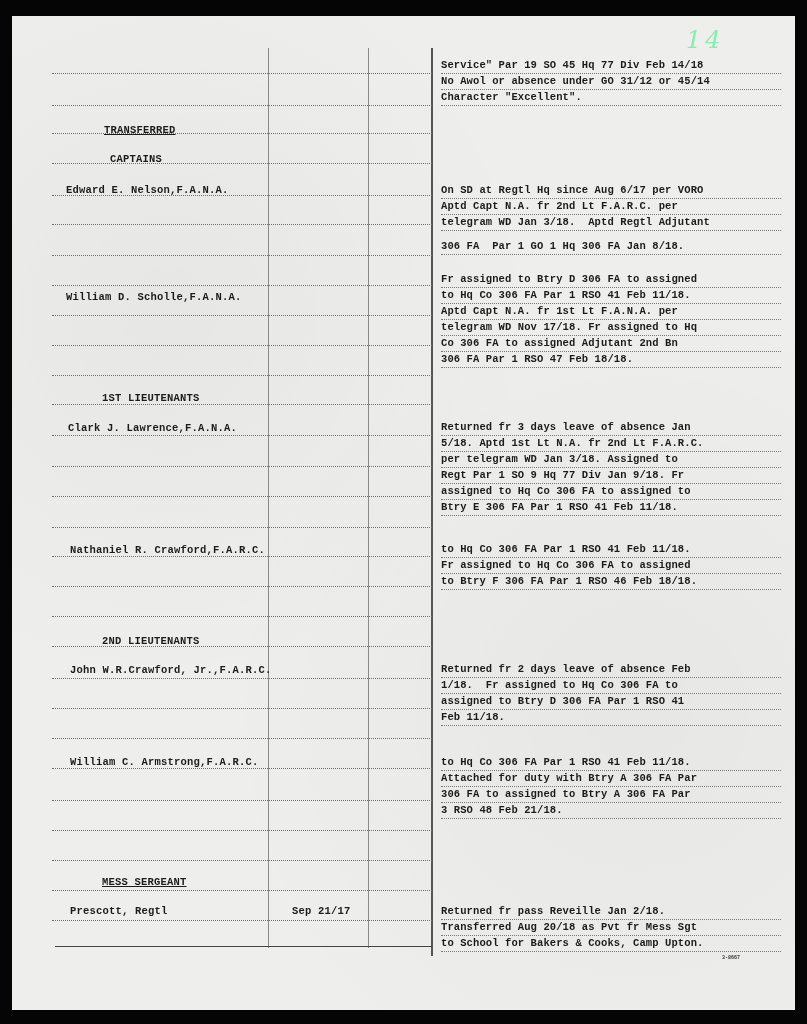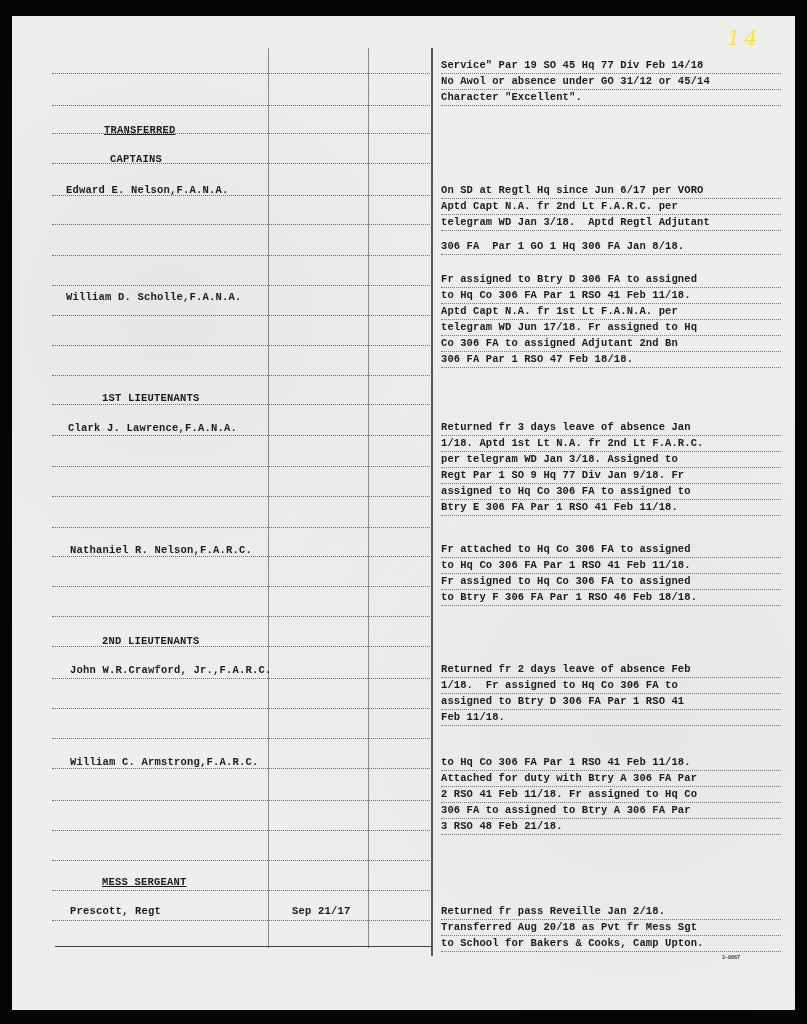--- a/index.html
+++ b/index.html
@@ -26,21 +26,21 @@
       white-space: pre; letter-spacing: 0.2px; line-height: 15px;
     }
     .remarks { position: absolute; left: 441px; width: 340px; }
     .remarks .line {
       font-size: 10.5px; font-weight: bold; color: #1c1c1c; white-space: pre;
       line-height: 15px; height: 15px; letter-spacing: 0.1px;
     }
     .heading { text-decoration: underline; }
     .pagenum {
       position: absolute; left: 686px; top: 26px; font-family: "DejaVu Serif", serif;
-      font-size: 21px; color: #fde047; font-style: italic; letter-spacing: 4px; margin-left: 41px;
+      font-size: 24px; color: #86efac; font-style: italic; letter-spacing: 4px;
     }
     .formno { position: absolute; left: 722px; top: 955px; font-size: 5px; color: #333; font-weight: bold; }
   </style>
 </head>
 <body>
 
 <div class="paper"></div>
 
 <div class="vline" style="left:268px; top:48px; height:900px;"></div>
 <div class="vline" style="left:368px; top:48px; height:900px;"></div>
@@ -88,72 +88,70 @@
 </div>
 
 <div class="txt heading" style="left:104px; top:123px;">TRANSFERRED</div>
 <div class="txt" style="left:110px; top:152px;">CAPTAINS</div>
 <div class="txt" style="left:102px; top:391px;">1ST LIEUTENANTS</div>
 <div class="txt" style="left:102px; top:634px;">2ND LIEUTENANTS</div>
 <div class="txt heading" style="left:102px; top:875px;">MESS SERGEANT</div>
 
 <div class="txt" style="left:66px; top:183px;">Edward E. Nelson,F.A.N.A.</div>
 <div class="remarks" style="top:183px;">
-  <div class="line" style="border-bottom: 1px dotted rgb(119, 119, 119);">On SD at Regtl Hq since Jun 6/17 per VORO</div>
+  <div class="line" style="border-bottom: 1px dotted rgb(119, 119, 119);">On SD at Regtl Hq since Aug 6/17 per VORO</div>
   <div class="line" style="border-bottom: 1px dotted rgb(119, 119, 119);">Aptd Capt N.A. fr 2nd Lt F.A.R.C. per</div>
   <div class="line" style="border-bottom: 1px dotted rgb(119, 119, 119);">telegram WD Jan 3/18.  Aptd Regtl Adjutant</div>
   <div class="line" style="border-bottom: 1px dotted rgb(119, 119, 119); margin-top: 8px;">306 FA  Par 1 GO 1 Hq 306 FA Jan 8/18.</div>
 </div>
 
 <div class="txt" style="left:66px; top:290px;">William D. Scholle,F.A.N.A.</div>
 <div class="remarks" style="top:272px;">
   <div class="line" style="border-bottom: 1px dotted rgb(119, 119, 119);">Fr assigned to Btry D 306 FA to assigned</div>
   <div class="line" style="border-bottom: 1px dotted rgb(119, 119, 119);">to Hq Co 306 FA Par 1 RSO 41 Feb 11/18.</div>
   <div class="line" style="border-bottom: 1px dotted rgb(119, 119, 119);">Aptd Capt N.A. fr 1st Lt F.A.N.A. per</div>
-  <div class="line" style="border-bottom: 1px dotted rgb(119, 119, 119);">telegram WD Jun 17/18. Fr assigned to Hq</div>
+  <div class="line" style="border-bottom: 1px dotted rgb(119, 119, 119);">telegram WD Nov 17/18. Fr assigned to Hq</div>
   <div class="line" style="border-bottom: 1px dotted rgb(119, 119, 119);">Co 306 FA to assigned Adjutant 2nd Bn</div>
   <div class="line" style="border-bottom: 1px dotted rgb(119, 119, 119);">306 FA Par 1 RSO 47 Feb 18/18.</div>
 </div>
 
 <div class="txt" style="left:68px; top:421px;">Clark J. Lawrence,F.A.N.A.</div>
 <div class="remarks" style="top:420px;">
   <div class="line" style="border-bottom: 1px dotted rgb(119, 119, 119);">Returned fr 3 days leave of absence Jan</div>
-  <div class="line" style="border-bottom: 1px dotted rgb(119, 119, 119);">1/18. Aptd 1st Lt N.A. fr 2nd Lt F.A.R.C.</div>
+  <div class="line" style="border-bottom: 1px dotted rgb(119, 119, 119);">5/18. Aptd 1st Lt N.A. fr 2nd Lt F.A.R.C.</div>
   <div class="line" style="border-bottom: 1px dotted rgb(119, 119, 119);">per telegram WD Jan 3/18. Assigned to</div>
   <div class="line" style="border-bottom: 1px dotted rgb(119, 119, 119);">Regt Par 1 SO 9 Hq 77 Div Jan 9/18. Fr</div>
   <div class="line" style="border-bottom: 1px dotted rgb(119, 119, 119);">assigned to Hq Co 306 FA to assigned to</div>
   <div class="line" style="border-bottom: 1px dotted rgb(119, 119, 119);">Btry E 306 FA Par 1 RSO 41 Feb 11/18.</div>
 </div>
 
-<div class="txt" style="left:70px; top:543px;">Nathaniel R. Nelson,F.A.R.C.</div>
+<div class="txt" style="left:70px; top:543px;">Nathaniel R. Crawford,F.A.R.C.</div>
 <div class="remarks" style="top:542px;">
-  <div class="line" style="border-bottom: 1px dotted rgb(119, 119, 119);">Fr attached to Hq Co 306 FA to assigned</div>
   <div class="line" style="border-bottom: 1px dotted rgb(119, 119, 119);">to Hq Co 306 FA Par 1 RSO 41 Feb 11/18.</div>
   <div class="line" style="border-bottom: 1px dotted rgb(119, 119, 119);">Fr assigned to Hq Co 306 FA to assigned</div>
   <div class="line" style="border-bottom: 1px dotted rgb(119, 119, 119);">to Btry F 306 FA Par 1 RSO 46 Feb 18/18.</div>
 </div>
 
 <div class="txt" style="left:70px; top:663px;">John W.R.Crawford, Jr.,F.A.R.C.</div>
 <div class="remarks" style="top:662px;">
   <div class="line" style="border-bottom: 1px dotted rgb(119, 119, 119);">Returned fr 2 days leave of absence Feb</div>
   <div class="line" style="border-bottom: 1px dotted rgb(119, 119, 119);">1/18.  Fr assigned to Hq Co 306 FA to</div>
   <div class="line" style="border-bottom: 1px dotted rgb(119, 119, 119);">assigned to Btry D 306 FA Par 1 RSO 41</div>
   <div class="line" style="border-bottom: 1px dotted rgb(119, 119, 119);">Feb 11/18.</div>
 </div>
 
 <div class="txt" style="left:70px; top:755px;">William C. Armstrong,F.A.R.C.</div>
 <div class="remarks" style="top:755px;">
   <div class="line" style="border-bottom: 1px dotted rgb(119, 119, 119);">to Hq Co 306 FA Par 1 RSO 41 Feb 11/18.</div>
   <div class="line" style="border-bottom: 1px dotted rgb(119, 119, 119);">Attached for duty with Btry A 306 FA Par</div>
-  <div class="line" style="border-bottom: 1px dotted rgb(119, 119, 119);">2 RSO 41 Feb 11/18. Fr assigned to Hq Co</div>
   <div class="line" style="border-bottom: 1px dotted rgb(119, 119, 119);">306 FA to assigned to Btry A 306 FA Par</div>
   <div class="line" style="border-bottom: 1px dotted rgb(119, 119, 119);">3 RSO 48 Feb 21/18.</div>
 </div>
 
-<div class="txt" style="left:70px; top:904px;">Prescott, Regt</div>
+<div class="txt" style="left:70px; top:904px;">Prescott, Regtl</div>
 <div class="txt" style="left:292px; top:904px;">Sep 21/17</div>
 <div class="remarks" style="top:904px;">
   <div class="line" style="border-bottom: 1px dotted rgb(119, 119, 119);">Returned fr pass Reveille Jan 2/18.</div>
   <div class="line" style="border-bottom: 1px dotted rgb(119, 119, 119);">Transferred Aug 20/18 as Pvt fr Mess Sgt</div>
   <div class="line" style="border-bottom: 1px dotted rgb(119, 119, 119);">to School for Bakers &amp; Cooks, Camp Upton.</div>
 </div>
 
 <div class="formno">3-8667</div>
 
 </body></html>

